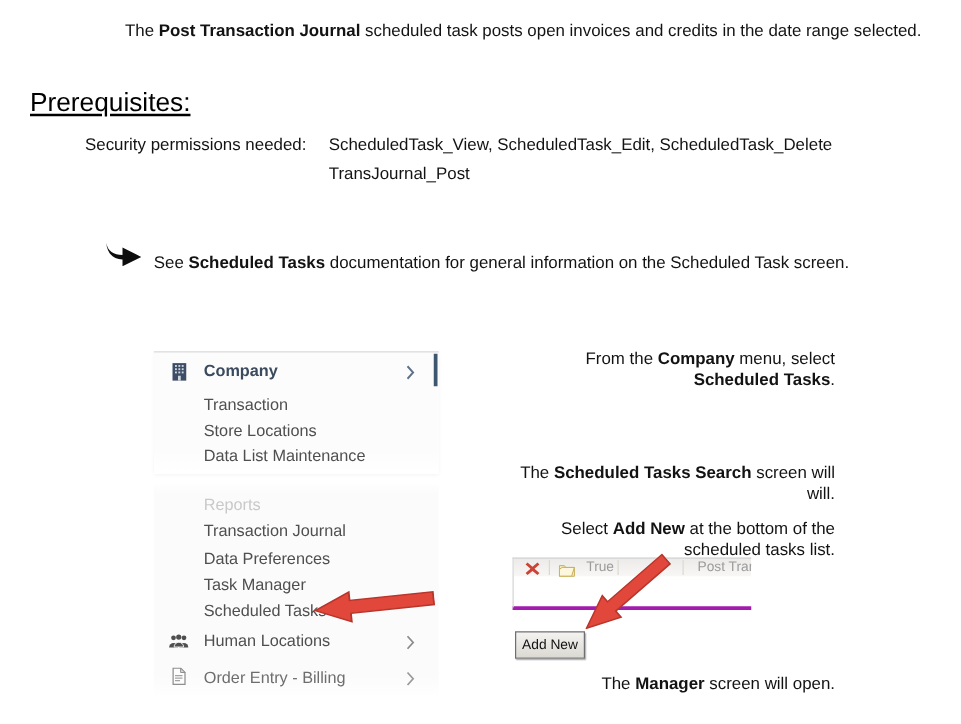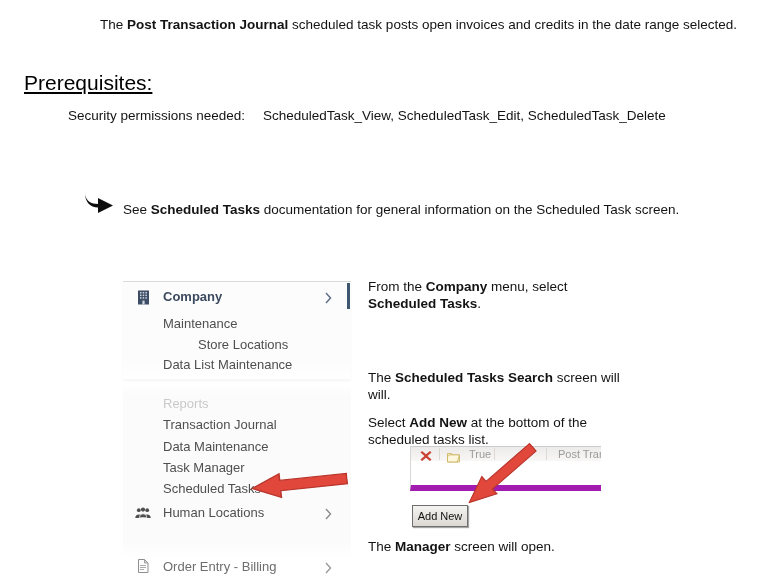--- a/index.html
+++ b/index.html
@@ -1,17 +1,17 @@
 <!DOCTYPE html>
 <html><head>
 <meta charset="utf-8">
 <style>
   html,body{margin:0;padding:0;background:#fff;}
   #page{position:relative;width:769px;height:579px;background:#ffffff;overflow:hidden;
-        font-family:"Liberation Sans", sans-serif;color:#111;}
+        font-family:"Liberation Sans", sans-serif;color:#111;text-align:right;}
   .b{font-weight:bold;}
   .prose{position:absolute;font-size:13.5px;line-height:17px;color:#131313;}
   .nowrap{white-space:nowrap;}
 
   
   .prereq-h{position:absolute;left:24px;top:71px;font-size:21px;text-decoration:underline;color:#000;}
 
   
   .note-arrow{position:absolute;left:84px;top:191px;width:30px;height:22px;}
 
@@ -34,41 +34,42 @@
 
   
   .redarrow{position:absolute;}
   .redarrow svg{display:block;width:100%;height:100%;}
 
   
   .step{position:absolute;left:368px;width:300px;font-size:13.5px;line-height:17px;color:#131313;}
 
   
   .grid-frag{position:absolute;left:410px;top:446px;width:190px;height:38px;background:#fff;
-             border-top:1px solid #cccccc;border-bottom:6px solid #a21caf;border-left:1px solid #d6d6d6;
+             border-top:1px solid #cccccc;border-bottom:3px solid #a21caf;border-left:1px solid #d6d6d6;
              overflow:hidden;}
   .grid-head{position:absolute;left:0;top:0;width:100%;height:14px;
              background:linear-gradient(180deg,#ecebe9,#f8f7f5);}
   .gsep{position:absolute;top:1px;width:1px;height:12px;background:#ddd9d2;}
   .gcell{position:absolute;top:1px;font-size:11px;color:#9b9b9b;white-space:nowrap;}
   .add-btn{position:absolute;left:412px;top:505px;width:54px;height:20px;
            display:flex;align-items:center;justify-content:center;
            font-size:11px;color:#111;background:linear-gradient(180deg,#f4f3f1,#dcd9d3);
            border:1px solid #6f6f6f;box-shadow:1px 1px 1px rgba(0,0,0,0.35);}
 </style>
 </head>
 <body>
 
 <div id="page">
 
   <p class="prose nowrap" style="left:100px;top:2px;"><span>The </span><span class="b">Post Transaction Journal</span><span> scheduled task posts open invoices and credits in the date range selected.</span></p>
 
   <div class="prereq-h">Prerequisites:</div>
   <div class="prose nowrap" style="left:263px;top:107px;">ScheduledTask_View, ScheduledTask_Edit, ScheduledTask_Delete</div>
   <div class="prose nowrap" style="left:68px;top:107px;">Security permissions needed:</div>
+  <div class="prose nowrap" style="left:263px;top:130px;">TransJournal_Post</div>
 
   <span class="note-arrow">
     <svg viewBox="0 0 30 22" width="30" height="22">
         <path d="M1,3 C2,10 7,13 14,13 L14,7 L29,14.5 L14,22 L14,16.5 C6,16.5 1.5,11 1,3 Z" fill="#0d0d0d"></path>
       </svg>
   </span>
   <p class="prose nowrap" style="left:123px;top:187px;"><span>See </span><span class="b">Scheduled Tasks</span><span> documentation for general information on the Scheduled Task screen.</span></p>
 
   <div class="panel panel1">
     <div class="mrow toprow" style="top:5px;">
@@ -90,29 +91,29 @@
           </svg>
       </span>
       <span class="lbl">Company</span>
       <span class="chev">
         <svg width="7" height="12" viewBox="0 0 7 12" fill="none" stroke="#5f7089" stroke-width="1.5">
             <polyline points="1,1 5.5,6 1,11"></polyline>
           </svg>
       </span>
     </div>
     <div class="scrollthumb"></div>
-    <div class="sub" style="top:34px;">Maintenance</div>
-    <div class="sub" style="top:55px;margin-left:35px;">Store Locations</div>
+    <div class="sub" style="top:34px;">Transaction</div>
+    <div class="sub" style="top:55px;">Store Locations</div>
     <div class="sub" style="top:75px;">Data List Maintenance</div>
   </div>
 
   <div class="panel panel2">
     <div class="sub faded" style="top:10px;">Reports</div>
     <div class="sub" style="top:31px;">Transaction Journal</div>
-    <div class="sub" style="top:53px;">Data Maintenance</div>
+    <div class="sub" style="top:53px;">Data Preferences</div>
     <div class="sub" style="top:74px;">Task Manager</div>
     <div class="sub" style="top:95px;">Scheduled Tasks</div>
 
     <div class="mrow" style="top:117px;">
       <span class="ic" style="left:12px;top:4px;">
         <svg width="16" height="12" viewBox="0 0 16 12" fill="#4f4f4f">
             <circle cx="3.8" cy="3.2" r="1.9"></circle>
             <circle cx="12.2" cy="3.2" r="1.9"></circle>
             <circle cx="8" cy="2.6" r="2.1"></circle>
             <path d="M0.3,11 a3.6,3.6 0 0 1 7.2,0 z"></path>
@@ -121,21 +122,21 @@
           </svg>
       </span>
       <span class="lbl">Human Locations</span>
       <span class="chev">
         <svg width="7" height="12" viewBox="0 0 7 12" fill="none" stroke="#8b8b8b" stroke-width="1.4">
             <polyline points="1,1 5.5,6 1,11"></polyline>
           </svg>
       </span>
     </div>
 
-    <div class="mrow dim" style="top:146px;margin-top:25px;">
+    <div class="mrow dim" style="top:146px;">
       <span class="ic" style="left:14px;top:2px;">
         <svg width="12" height="14" viewBox="0 0 12 14">
             <path d="M1.5,0.5 h6 l3.5,3.5 v9.5 h-9.5 z" fill="#fdfdfd" stroke="#8f8f8f"></path>
             <path d="M7.5,0.5 l3.5,3.5 h-3.5 z" fill="#dadada" stroke="#8f8f8f" stroke-width="0.8"></path>
             <g stroke="#a3a3a3" stroke-width="0.9">
               <line x1="3" y1="6.5" x2="9" y2="6.5"></line>
               <line x1="3" y1="8.5" x2="9" y2="8.5"></line>
               <line x1="3" y1="10.5" x2="7" y2="10.5"></line>
             </g>
           </svg>

